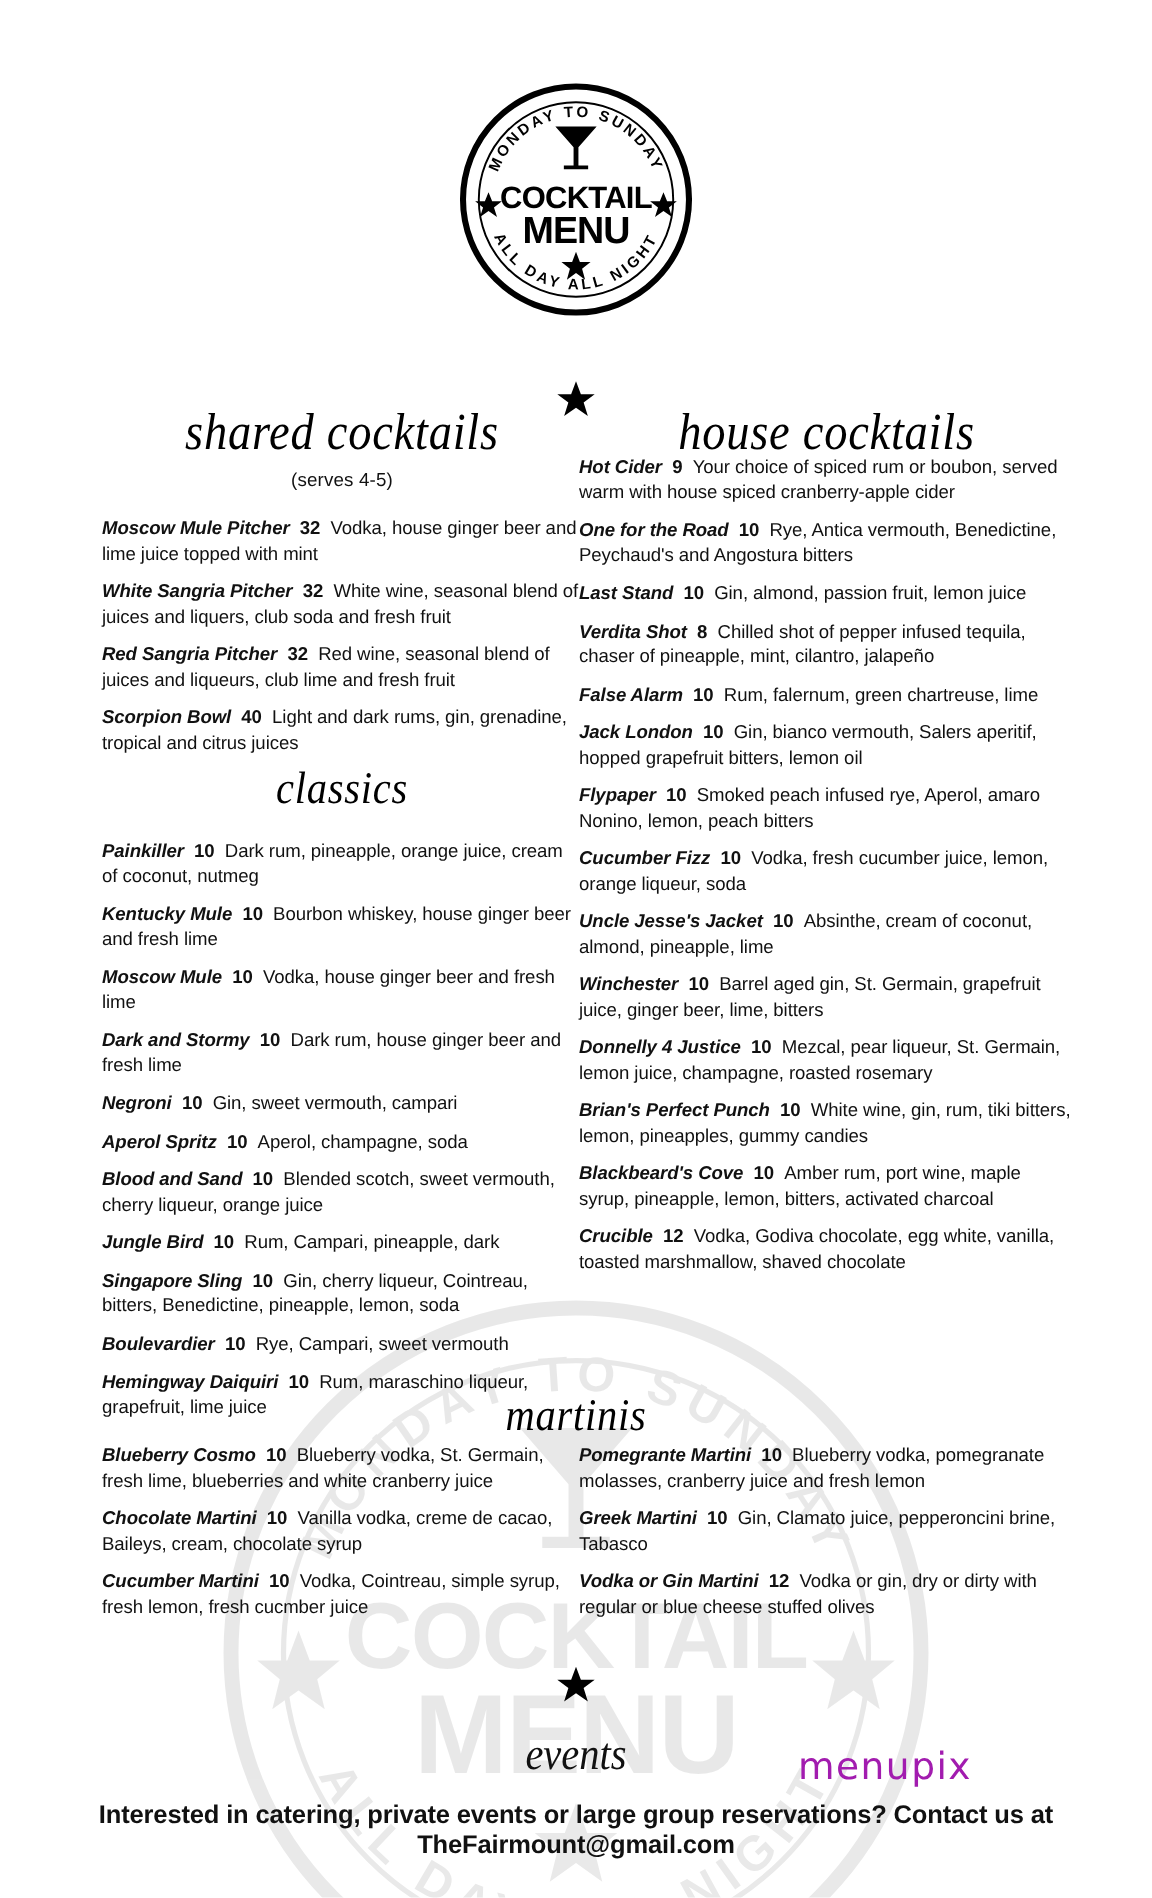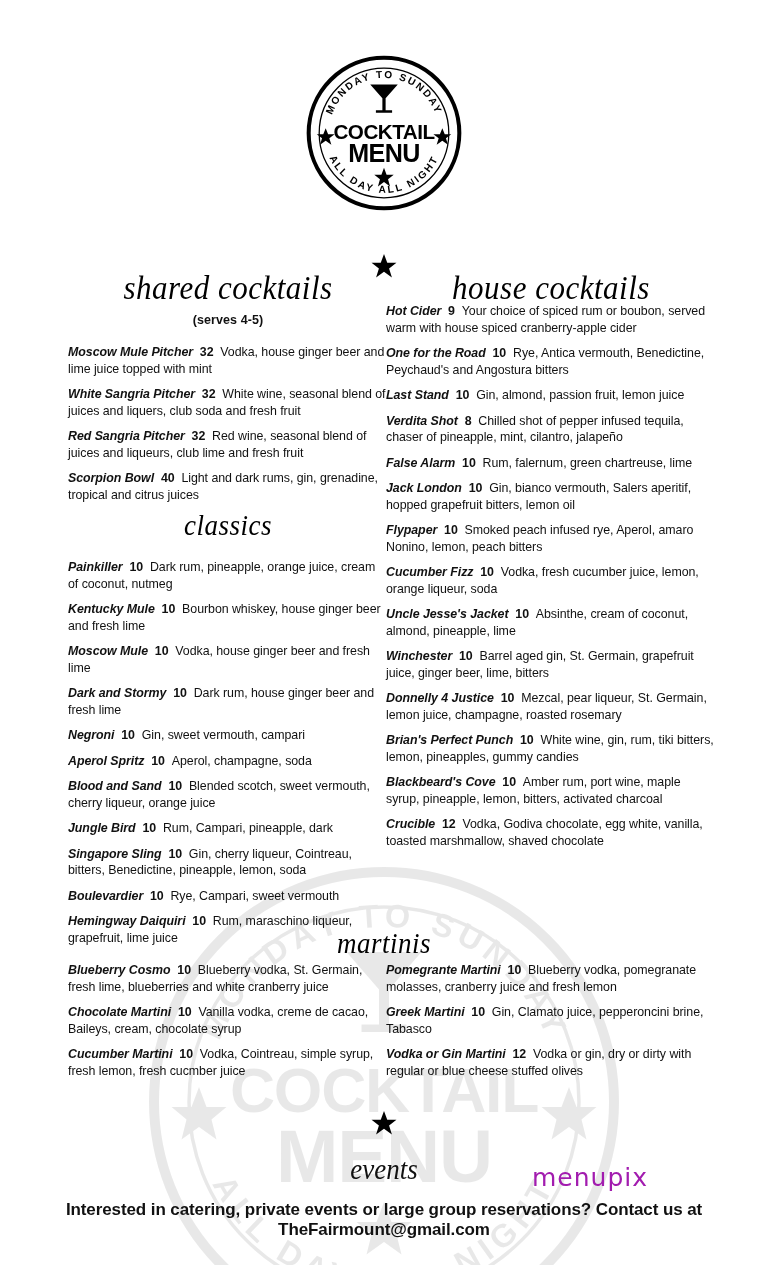--- a/index.html
+++ b/index.html
@@ -95,21 +95,21 @@
     letter-spacing: 0.5px;
     text-align: center;
     color: #000;
     line-height: 1;
     transform: scaleY(1.12);
   }
   .script-heading.small { font-size: 27px; }
 
   .serves-note {
     text-align: center;
-    font-weight: bold;
+    font-weight: normal;
     font-size: 12.5px;
     margin-top: 10px;
     letter-spacing: 0.1px;
   }
 
   .items { margin: 0; padding: 0; list-style: none; }
   .item {
     font-size: 12.4px;
     line-height: 1.33;
     margin-bottom: 9px;

